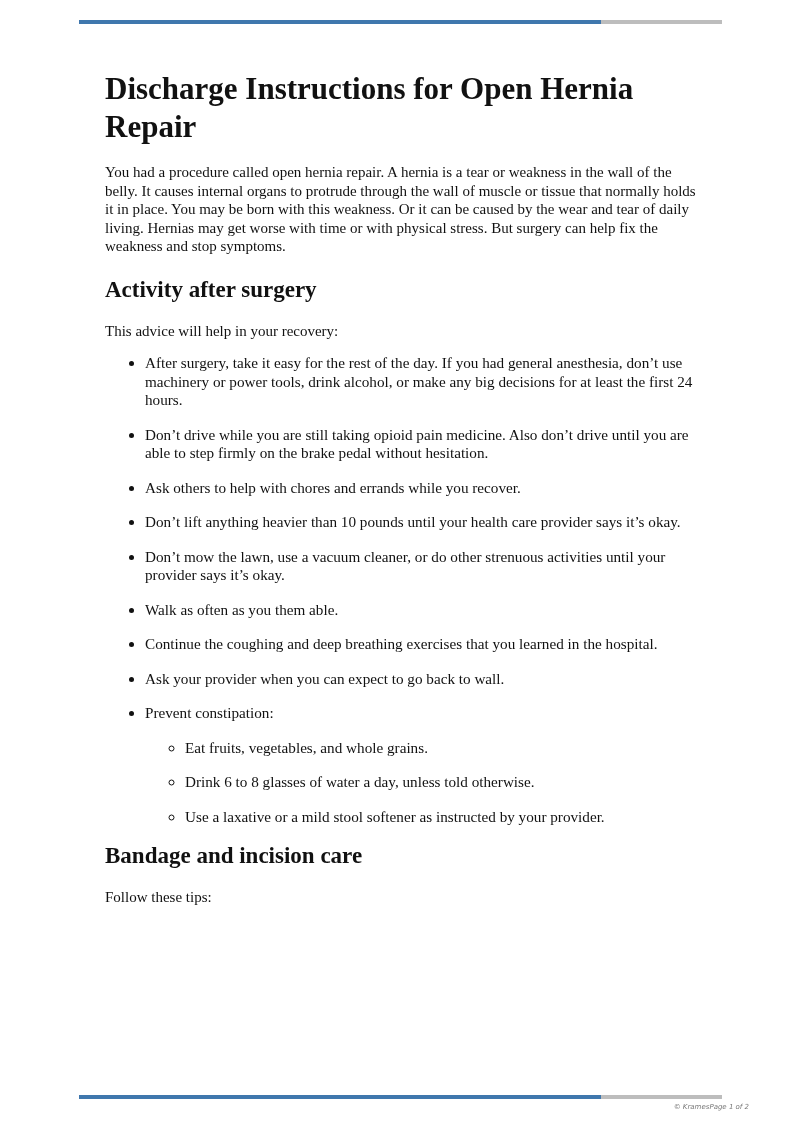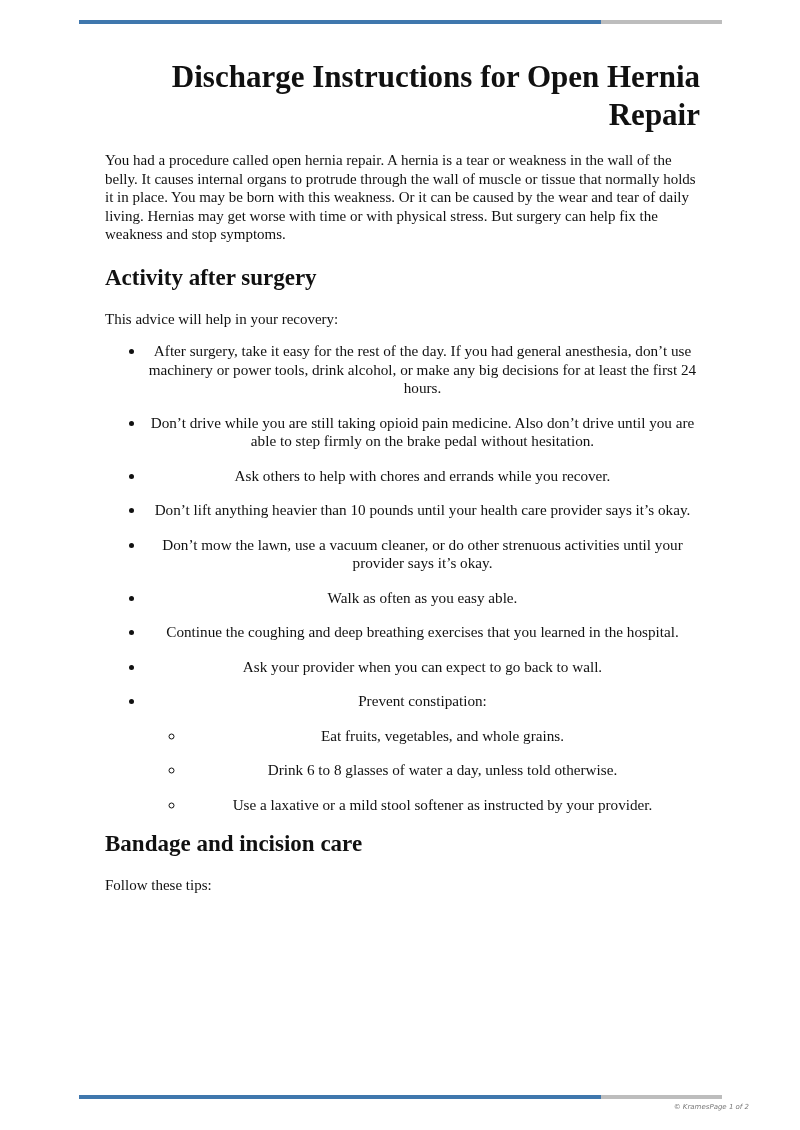--- a/index.html
+++ b/index.html
@@ -7,25 +7,25 @@
       font-family: "Liberation Serif", serif; color: #111; }
     .bar { position: absolute; left: 79px; width: 643px; height: 4px; display: flex; }
     .bar .blue { width: 522px; background: #3f77ad; }
     .bar .gray { flex: 1; background: #bdbdbd; }
     .bar.top { top: 20px; }
     .bar.bottom { top: 1095px; }
     .footer { position: absolute; top: 1103px; left: 79px; width: 643px; display: flex;
       justify-content: flex-end; font-family: "DejaVu Sans", sans-serif; font-style: italic;
       font-size: 7px; color: #777; margin-left: 27px; }
     .content { position: absolute; left: 105px; top: 58px; width: 595px; }
-    h1 { font-size: 31px; line-height: 38px; font-weight: bold; margin: 0 0 17px 0; text-align: right; }
+    h1 { font-size: 31px; line-height: 38px; font-weight: bold; margin: 12px 0 17px 0; }
     h2 { font-size: 23px; line-height: 28px; font-weight: bold; margin: 20px 0 18px 0; }
     p { font-size: 15px; line-height: 18.5px; margin: 0; }
     ul { margin: 14px 0 0 0; padding: 0 0 0 40px; }
-    ul li { font-size: 15.2px; line-height: 18.5px; margin: 0 0 16px 0; list-style: disc; text-align: center; }
+    ul li { font-size: 15.2px; line-height: 18.5px; margin: 0 0 16px 0; list-style: disc; }
     ul.sub { margin: 16px 0 0 0; padding-left: 40px; }
     ul.sub li { list-style: circle; }
   </style>
 </head>
 <body>
 
 <div class="bar top">
   <div class="blue"></div>
   <div class="gray"></div>
 </div>
@@ -36,21 +36,21 @@
 
   <section>
     <h2>Activity after surgery</h2>
     <p>This advice will help in your recovery:</p>
     <ul>
       <li>After surgery, take it easy for the rest of the day. If you had general anesthesia, don’t use machinery or power tools, drink alcohol, or make any big decisions for at least the first  24 hours.</li>
       <li>Don’t drive while you are still taking opioid pain medicine. Also don’t drive until you are able to step firmly on the brake pedal without hesitation.</li>
       <li>Ask others to help with chores and errands while you recover.</li>
       <li>Don’t lift anything heavier than  10 pounds until your health care provider says it’s okay.</li>
       <li>Don’t mow the lawn, use a vacuum cleaner, or do other strenuous activities until your provider says it’s okay.</li>
-      <li>Walk as often as you easy able.</li>
+      <li>Walk as often as you them able.</li>
       <li>Continue the coughing and deep breathing exercises that you learned in the hospital.</li>
       <li>Ask your provider when you can expect to go back to wall.</li>
       <li>
         <span>Prevent constipation:</span>
         <ul class="sub">
           <li>Eat fruits, vegetables, and whole grains.</li>
           <li>Drink  6 to 8 glasses of water a day, unless told otherwise.</li>
           <li style="margin-bottom:0">Use a laxative or a mild stool softener as instructed by your provider.</li>
         </ul>
       </li>

